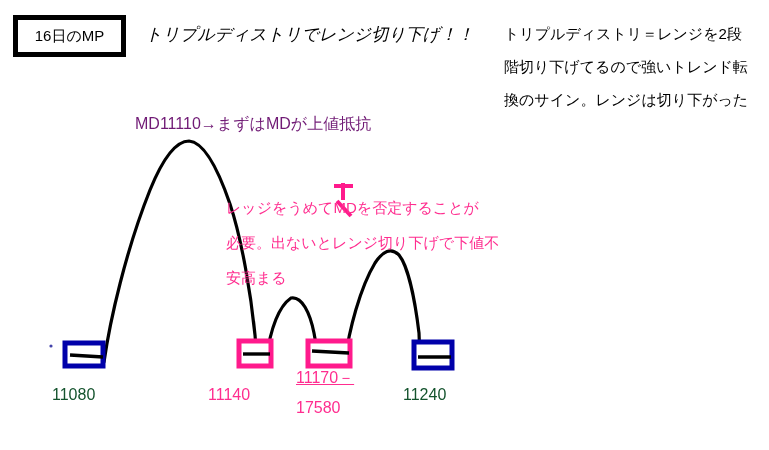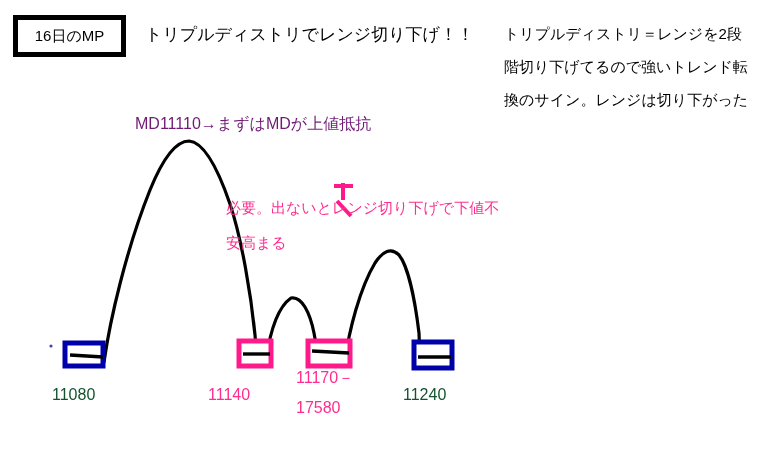--- a/index.html
+++ b/index.html
@@ -52,20 +52,21 @@
     justify-content: center;
     font-size: 15px;
     color: #000000;
   }
   
   #headline {
     left: 145px;
     top: 26px;
     font-size: 17px;
     color: #000000;
+    font-style: italic;
   }
   
   #note-block {
     position: absolute;
     left: 504px;
     top: 25px;
     width: 268px;
     font-size: 15px;
     color: #000000;
   }
@@ -98,21 +99,21 @@
   
   .price-label {
     position: absolute;
     font-size: 16px;
     white-space: pre;
   }
   .price-blue { color: #14532d; }
   .price-pink { color: #ff2d8f; }
   #price-11080 { left: 52px; top: 386px; }
   #price-11140 { left: 208px; top: 386px; }
-  #price-11170 { left: 296px; top: 368px; }
+  #price-11170 { left: 296px; top: 368px; text-decoration: underline; }
   #price-11180 { left: 296px; top: 399px; }
   #price-11240 { left: 403px; top: 386px; text-align: right; }
 </style>
 </head>
 <body>
 
 <div id="page">
 
   <svg id="chart-svg" viewBox="0 0 769 450">
 
@@ -162,20 +163,21 @@
 
   <div id="note-block">
     <span class="note-line">トリプルディストリ＝レンジを2段</span>
     <span class="note-line">階切り下げてるので強いトレンド転</span>
     <span class="note-line">換のサイン。レンジは切り下がった</span>
   </div>
 
   <div class="txt" id="md-annotation">MD11110→まずはMDが上値抵抗</div>
 
   <div id="pink-block">
+    <span class="pink-line">レッジをうめてMDを否定することが</span>
     <span class="pink-line">必要。出ないとレンジ切り下げで下値不</span>
     <span class="pink-line">安高まる</span>
   </div>
 
   <div class="price-label price-blue" id="price-11080">11080</div>
   <div class="price-label price-pink" id="price-11140">11140</div>
   <div class="price-label price-pink" id="price-11170">11170－</div>
   <div class="price-label price-pink" id="price-11180">17580</div>
   <div class="price-label price-blue" id="price-11240">11240</div>
 

